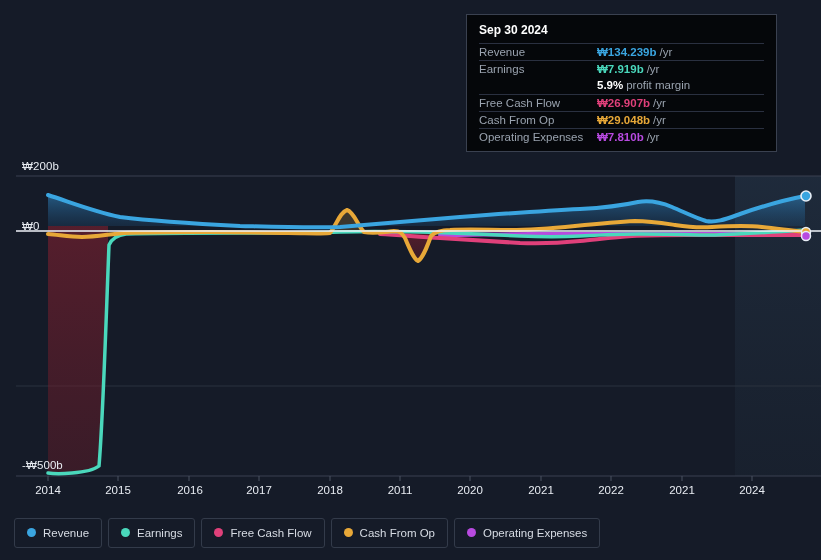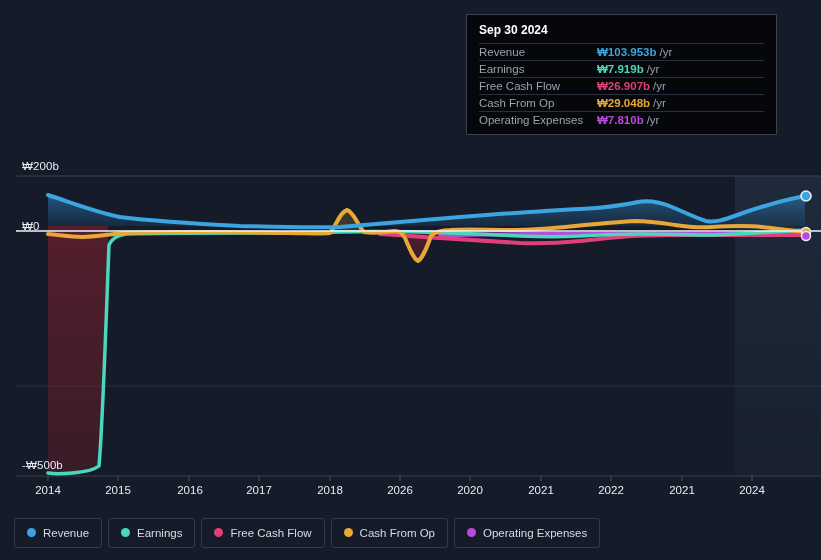--- a/index.html
+++ b/index.html
@@ -183,43 +183,48 @@
 
     <div class="axis-text y-label" id="y-label-top">₩200b</div>
     <div class="axis-text y-label" id="y-label-zero">₩0</div>
     <div class="axis-text y-label" id="y-label-bottom">-₩500b</div>
 
     <div class="x-label" style="left:48px">2014</div>
     <div class="x-label" style="left:118px">2015</div>
     <div class="x-label" style="left:190px">2016</div>
     <div class="x-label" style="left:259px">2017</div>
     <div class="x-label" style="left:330px">2018</div>
-    <div class="x-label" style="left:400px">2026</div>
+    <div class="x-label" style="left:400px">2011</div>
     <div class="x-label" style="left:470px">2020</div>
     <div class="x-label" style="left:541px">2021</div>
     <div class="x-label" style="left:611px">2022</div>
     <div class="x-label" style="left:682px">2021</div>
     <div class="x-label" style="left:752px">2024</div>
   </div>
 
   <div id="tooltip">
     <div id="tooltip-date">Sep 30 2024</div>
 
     <div class="tt-row">
       <span class="tt-label">Revenue</span>
-      <span class="tt-value" style="color:#3aa5e0">₩103.953b</span>
+      <span class="tt-value" style="color:#3aa5e0">₩134.239b</span>
       <span class="tt-unit">/yr</span>
     </div>
 
     <div class="tt-row">
       <span class="tt-label">Earnings</span>
       <span class="tt-value" style="color:#4ad8bc">₩7.919b</span>
       <span class="tt-unit">/yr</span>
     </div>
 
+    <div class="tt-row no-border">
+      <span class="tt-label"></span>
+      <span class="tt-margin-val">5.9%</span>
+      <span class="tt-margin-text">profit margin</span>
+    </div>
 
     <div class="tt-row">
       <span class="tt-label">Free Cash Flow</span>
       <span class="tt-value" style="color:#e0407a">₩26.907b</span>
       <span class="tt-unit">/yr</span>
     </div>
 
     <div class="tt-row">
       <span class="tt-label">Cash From Op</span>
       <span class="tt-value" style="color:#e8a838">₩29.048b</span>

